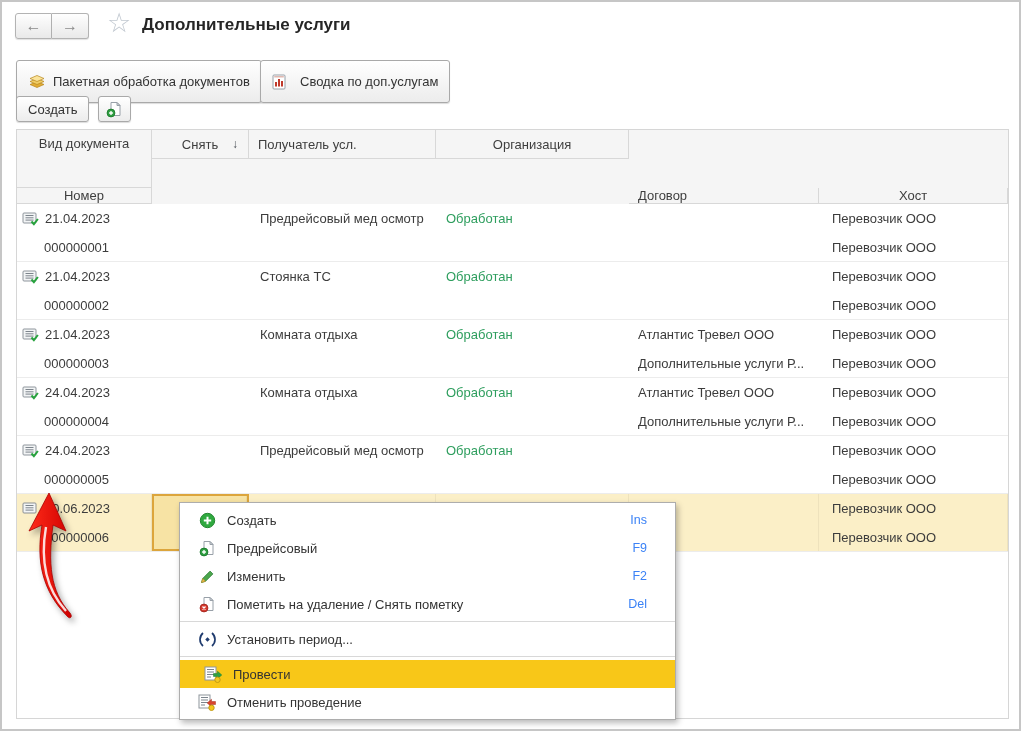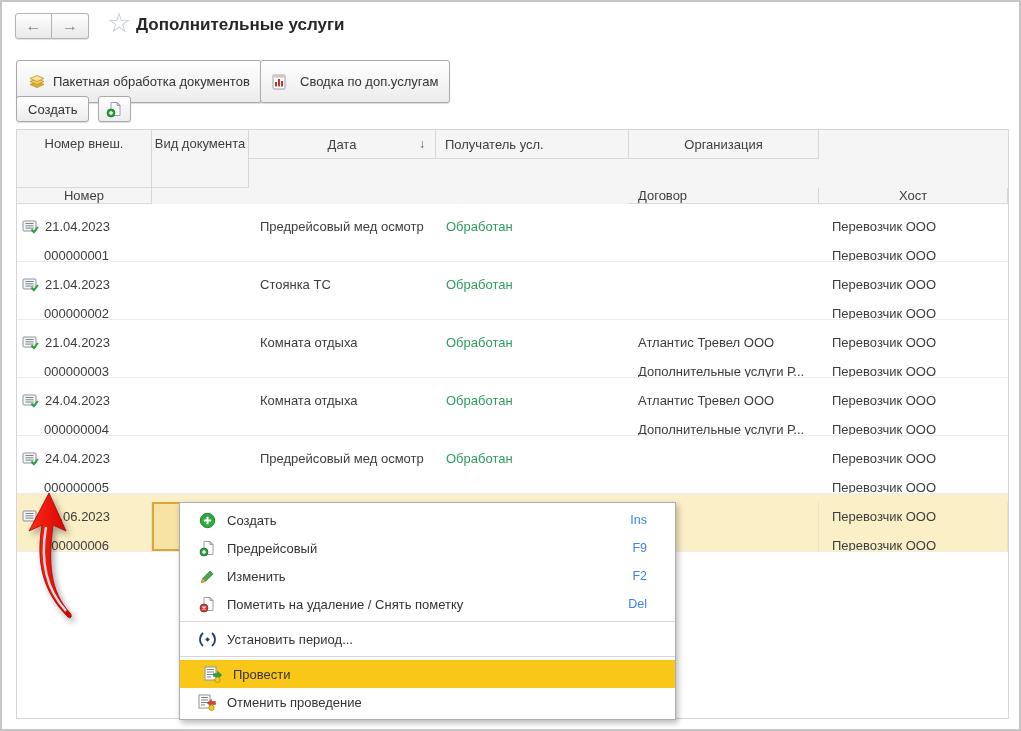--- a/index.html
+++ b/index.html
@@ -17,21 +17,21 @@
   
   .navpair { position:absolute; left:13px; top:11px; display:flex; }
   .navbtn {
     width:37px; height:26px; border:1px solid #b3b3b3; background:linear-gradient(#fefefe,#e9e9e9);
     display:flex; align-items:center; justify-content:center; color:#8a8a8a; font-size:16px;
     box-shadow:0 1px 1px rgba(0,0,0,.12); cursor:default;
   }
   .navbtn:first-child { border-radius:3px 0 0 3px; }
   .navbtn:last-child { border-radius:0 3px 3px 0; border-left:none; }
   .star { position:absolute; left:105px; top:6px; font-size:27px; color:#c2c9d1; line-height:30px; }
-  .title { position:absolute; left:134px; top:13px; font-size:17px; font-weight:bold; color:#262626; }
+  .title { position:absolute; left:140px; top:13px; font-size:17px; font-weight:bold; color:#262626; }
   
   .btn {
     position:absolute; height:43px; display:inline-flex; align-items:center; gap:7px;
     padding:0 11px; font-size:13px; color:#333; border:1px solid #a9a9a9; border-radius:3px;
     background:linear-gradient(#ffffff,#ececec); box-shadow:0 1px 1px rgba(0,0,0,.14); cursor:default;
   }
   .btn svg { flex:0 0 auto; }
   #btn-batch { left:14px; top:58px; }
   #btn-summary { left:258px; top:58px;gap:14px; }
   #btn-create { left:14px; top:94px; height:26px; }
@@ -47,21 +47,21 @@
   .hc.left { justify-content:flex-start; padding-left:9px; }
   .hc.span2 { grid-row:1 / span 2; align-items:flex-start; padding-top:6px; }
   .hc.green { background:var(--status-header-bg); }
   .hc .sort { position:absolute; right:10px; top:7px; font-size:12px; color:#4a4f55; }
   
   #tbody { position:relative; }
   .trow { display:grid; grid-template-columns:135px 97px 187px 193px 190px 189px; height:58px;
           border-bottom:1px solid #ececec; background:#fff; font-size:13px; }
   .trow.sel { background:var(--selected-row-bg); }
   .trow.sel .c { box-shadow:inset -1px 0 0 rgba(0,0,0,.05); }
-  .c { overflow:hidden;margin-top:8px; }
+  .c { overflow:hidden; }
   .line1,.line2 { display:block; height:29px; line-height:29px; white-space:nowrap; overflow:hidden; }
   .c1 .line1 { display:flex; align-items:center; gap:6px; padding-left:5px; }
   .c1 .line2 { padding-left:27px; }
   .c3 { padding-left:11px; } .c3 .line1{} 
   .c4 { padding-left:10px; color:var(--status-text-green); }
   .c5 { padding-left:9px; } .c6 { padding-left:13px; }
   .c2.current-cell { background:var(--current-cell-bg); border:2px solid var(--current-cell-border); }
   .row-icon { display:inline-flex; width:17px; height:14px; }
   
   #arrow { position:absolute; left:20px; top:489px; z-index:50; filter:drop-shadow(3px 4px 3px rgba(0,0,0,.35)); }
@@ -120,26 +120,23 @@
       <path d="M5 1.5h6l3 3v10H5z" fill="#fff" stroke="#98a0a8"></path>
       <path d="M11 1.5l3 3h-3z" fill="#d7dbdf" stroke="#98a0a8"></path>
       <circle cx="5" cy="12" r="3.9" fill="#2fa042" stroke="#1e7e2f"></circle>
       <path d="M5 10.1v3.8M3.1 12h3.8" stroke="#fff" stroke-width="1.3"></path>
     </svg>
   </div>
 
   <div id="table">
     <div class="hdr">
       <div class="hc">
-        <span>Дата</span>
+        <span>Снять</span>
         <span class="sort">↓</span>
       </div>
-      <div class="hc span2">
-          <span>Номер внеш.</span>
-        </div>
       <div class="hc span2">
           <span>Вид документа</span>
         </div>
       <div class="hc left">
           <span>Получатель усл.</span>
         </div>
       <div class="hc">
           <span>Организация</span>
         </div>
       <div class="hc" style="grid-column:1">

